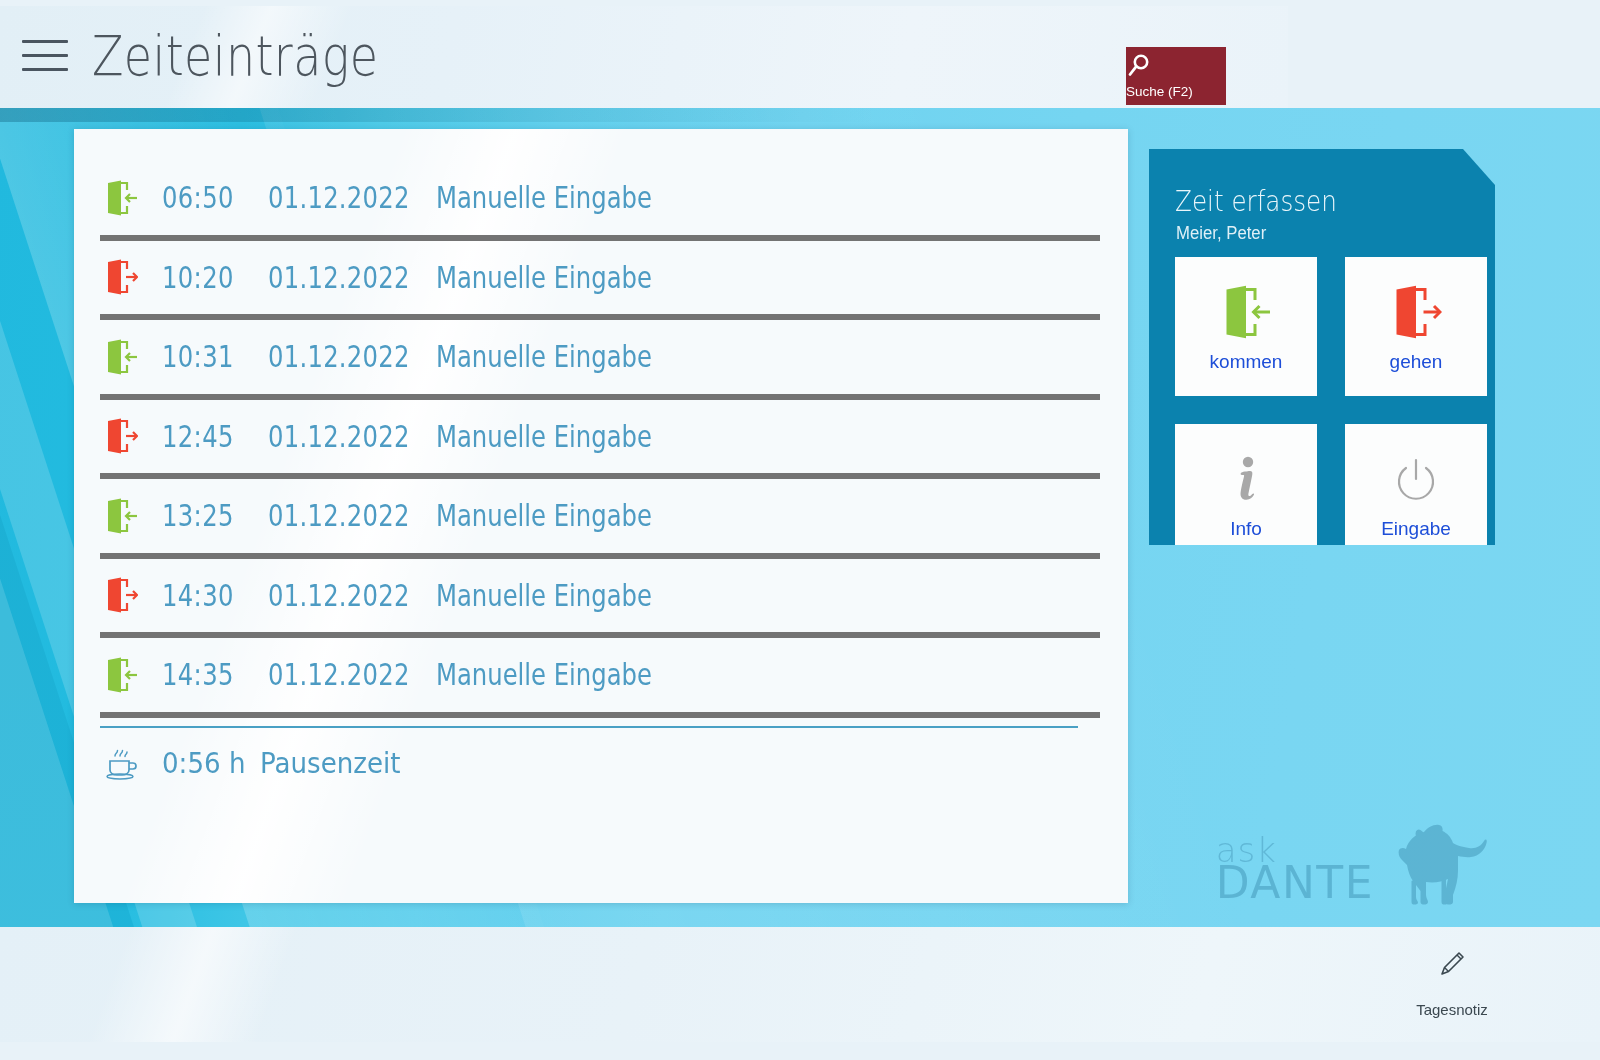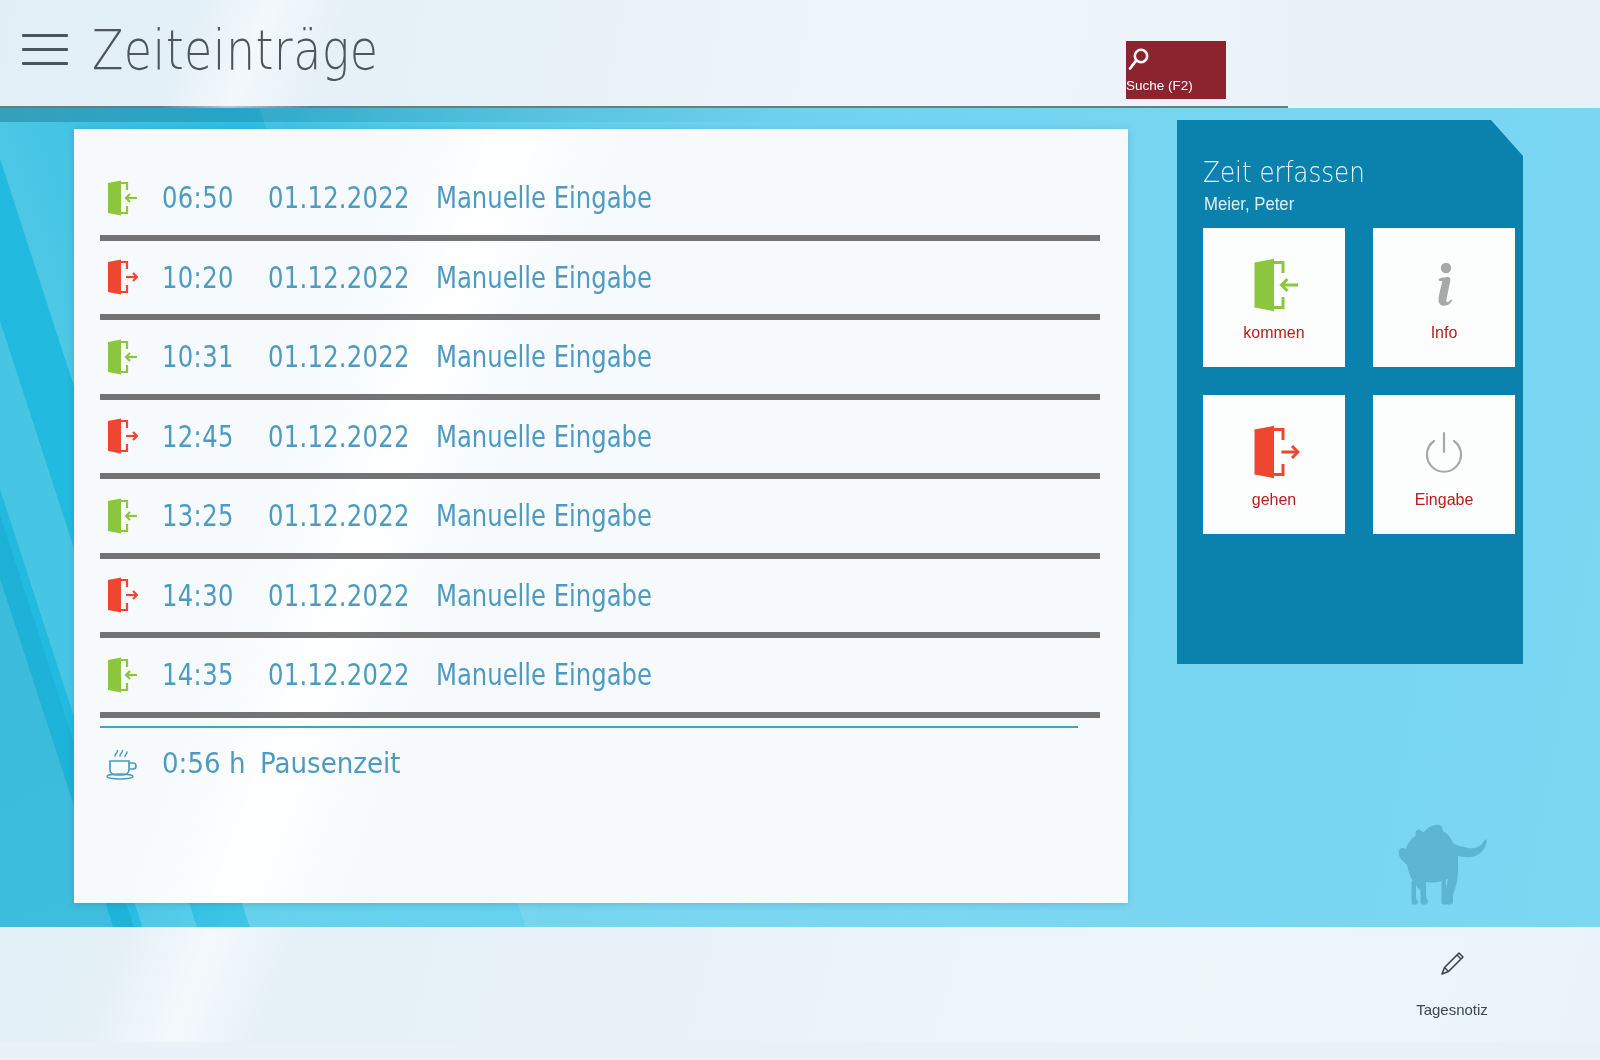--- a/index.html
+++ b/index.html
@@ -11,21 +11,21 @@
   }
 
   #app {
     position: relative;
     width: 1600px; height: 1060px;
     overflow: hidden;
   }
 
   
   .header {
-    position: absolute; top: 0; left: 0;
+    position: absolute; top: 6px; left: 0;
     width: 1288px; height: 108px;
     background: linear-gradient(100deg, #e2eff6 0%, #e6f1f8 35%, #eef5fa 70%, #eaf3f9 100%);
     overflow: hidden;
   }
   .header::after {
     content: ""; position: absolute;
     top: -40px; left: 180px; width: 150px; height: 200px;
     background: linear-gradient(90deg, rgba(255,255,255,0) 0%, rgba(255,255,255,.55) 45%, rgba(255,255,255,0) 100%);
     transform: skewX(-22deg);
   }
@@ -205,27 +205,26 @@
   }
   .summary-label {
     font-size: 29px; color: #4d9bc3;
     font-family: "DejaVu Sans", sans-serif;
     transform: scaleX(0.9); transform-origin: left center;
   }
 
   
   .panel {
     position: absolute;
-    left: 1149px; top: 12px;
-    width: 346px; height: 544px;
+    left: 1149px; top: 41px;
+    width: 346px; height: 396px;
     background: #0b82ae;
     z-index: 4;
     -webkit-clip-path: polygon(0 0, 314px 0, 100% 36px, 100% 100%, 0 100%);
     clip-path: polygon(0 0, 314px 0, 100% 36px, 100% 100%, 0 100%);
-    margin-left: 28px;
   }
   .panel-title {
     position: absolute; left: 26px; top: 36px;
     font-size: 28px; color: #e9f6fb; font-weight: 300;
     font-family: "DejaVu Sans", sans-serif;
     font-stretch: condensed;
     transform: scaleX(0.88); transform-origin: left center;
   }
   .panel-sub {
     position: absolute; left: 27px; top: 74px;
@@ -241,21 +240,21 @@
     gap: 28px 28px;
   }
   .tile {
     background: #fcfdfd;
     display: flex; flex-direction: column;
     align-items: center; justify-content: center;
     cursor: pointer;
   }
   .tile .tile-icon { margin-bottom: 12px; height: 58px; display:flex; align-items:flex-end;}
   .tile .tile-label {
-    font-size: 16px; color: #b91c1c;
+    font-size: 19px; color: #1d4ed8;
     font-family: "Liberation Sans", sans-serif;
   }
 
   
   .watermark {
     position: absolute;
     right: 112px; bottom: 36px;
     z-index: 2;
     opacity: .38;
     pointer-events: none;
@@ -327,20 +326,24 @@
   <div class="main">
     <div class="band band-a"></div>
     <div class="band band-b"></div>
     <div class="band band-c"></div>
     <div class="band band-d"></div>
     <div class="band band-e"></div>
     <div class="band band-top-dark"></div>
     <div class="band band-bottom-dark"></div>
 
     <div class="watermark">
+      <div class="wm-text">
+        <div class="wm-ask">ask</div>
+        <div class="wm-dante">DANTE</div>
+      </div>
       <span>
         <svg width="120" height="86" viewBox="0 0 120 86">
           <path fill="#2d7fa3" d="M38,30 C40,22 47,15 56,13 C60,8 66,5 71,6 C74,6.5 75,9 74.5,12 C79,14 83,18 85,24 C88,26 94,28 101,29 C108,30 113,27 116,22 C117.5,19.5 119.5,20.5 118.5,24 C117,31 111,37 103,38 C99,38.5 94,38 90,37 L90,52 C90,60 88,68 85,76 L85,83 C85,85 83,85.5 81,85.5 C79,85.5 77.5,85 77.5,83 L77.5,74 C77.5,70 79,65 80,60 C74,63 66,64 58,63 L58,76 C58,79 60,81 60,83 C60,85 58,85.5 56,85.5 C54,85.5 52.5,85 52.5,83 L52.5,72 L45,62 C42,58 40,52 39,46 L34,41 C31,38 30,34 31,31 C32,29 35,28 38,30 Z"></path>
           <ellipse cx="53" cy="18" rx="4.5" ry="8" fill="#2d7fa3" transform="rotate(-28 53 18)"></ellipse>
           <path fill="#2d7fa3" d="M78,58 L78,78 C78,81 80,82 80,83.5 C80,85 78.5,85.5 76.5,85.5 C74.5,85.5 73.5,85 73.5,83 L73.5,62 Z"></path>
           <path fill="#2d7fa3" d="M48,60 L48,78 C48,81 50,82 50,83.5 C50,85 48.5,85.5 46.5,85.5 C44.5,85.5 43.5,85 43.5,83 L43.5,62 Z"></path>
         </svg>
       </span>
     </div>
 
@@ -487,39 +490,39 @@
               <path fill="none" stroke="#8cc63f" stroke-width="2" d="M23,26 L23,33 L17,33"></path>
               <line x1="33" y1="18" x2="22" y2="18" stroke="#8cc63f" stroke-width="2"></line>
               <path fill="none" stroke="#8cc63f" stroke-width="2" d="M26,14 L22,18 L26,22"></path>
             </svg>
           </span>
           <span class="tile-label">kommen</span>
         </div>
 
         <div class="tile">
           <span class="tile-icon">
-            <svg width="34" height="52" viewBox="0 0 34 52">
-              <circle cx="19" cy="8" r="5.2" fill="#a8a8a8"></circle>
-              <path fill="#a8a8a8" d="M21,17 C21,17 14,17.5 12.5,18.5 C11,19.5 11.5,21 13,21 C14.5,21 15.5,20.5 15,22.5 C14.2,25.6 12.2,34 11.6,38.5 C11,43 13.5,46 17.5,45.8 C21,45.6 23.5,43.2 24.8,41 C25.6,39.6 24.3,38.8 23.3,40 C22.3,41.2 21,42.3 20,42 C19,41.7 19.3,40 19.8,37.8 C20.5,34.5 23,23 23.3,20.3 C23.6,17.8 22.8,17 21,17 Z"></path>
-            </svg>
-          </span>
-          <span class="tile-label">Info</span>
-        </div>
-
-        <div class="tile">
-          <span class="tile-icon">
             <svg width="52" height="54" viewBox="0 0 34 36">
               <path fill="#ef4631" d="M4,3 L17,0.5 L17,35.5 L4,33 Z"></path>
               <path fill="none" stroke="#ef4631" stroke-width="2" d="M17,3 L23,3 L23,10"></path>
               <path fill="none" stroke="#ef4631" stroke-width="2" d="M23,26 L23,33 L17,33"></path>
               <line x1="22" y1="18" x2="33" y2="18" stroke="#ef4631" stroke-width="2"></line>
               <path fill="none" stroke="#ef4631" stroke-width="2" d="M29,14 L33,18 L29,22"></path>
             </svg>
           </span>
           <span class="tile-label">gehen</span>
+        </div>
+
+        <div class="tile">
+          <span class="tile-icon">
+            <svg width="34" height="52" viewBox="0 0 34 52">
+              <circle cx="19" cy="8" r="5.2" fill="#a8a8a8"></circle>
+              <path fill="#a8a8a8" d="M21,17 C21,17 14,17.5 12.5,18.5 C11,19.5 11.5,21 13,21 C14.5,21 15.5,20.5 15,22.5 C14.2,25.6 12.2,34 11.6,38.5 C11,43 13.5,46 17.5,45.8 C21,45.6 23.5,43.2 24.8,41 C25.6,39.6 24.3,38.8 23.3,40 C22.3,41.2 21,42.3 20,42 C19,41.7 19.3,40 19.8,37.8 C20.5,34.5 23,23 23.3,20.3 C23.6,17.8 22.8,17 21,17 Z"></path>
+            </svg>
+          </span>
+          <span class="tile-label">Info</span>
         </div>
 
         <div class="tile">
           <span class="tile-icon">
             <svg width="50" height="50" viewBox="0 0 50 50">
               <path d="M15,12 A17,17 0 1 0 35,12" fill="none" stroke="#a8a8a8" stroke-width="2.2" stroke-linecap="round"></path>
               <line x1="25" y1="4" x2="25" y2="23" stroke="#a8a8a8" stroke-width="2.2" stroke-linecap="round"></line>
             </svg>
           </span>
           <span class="tile-label">Eingabe</span>

